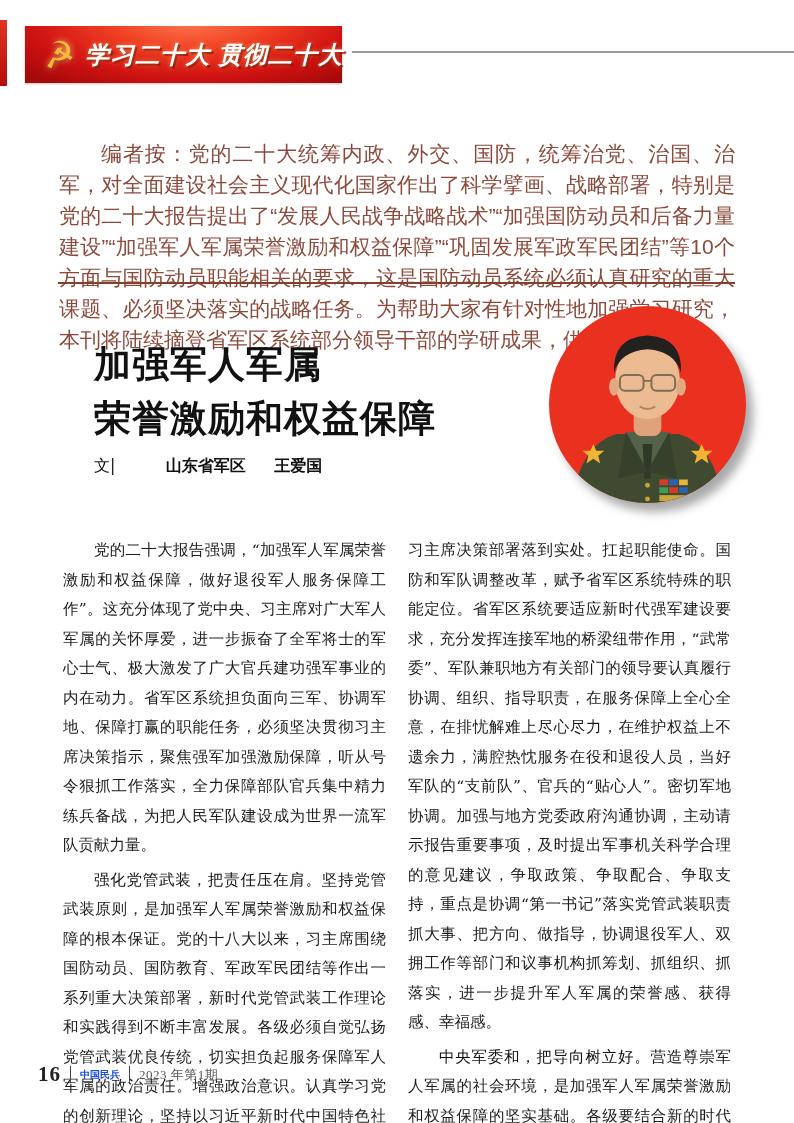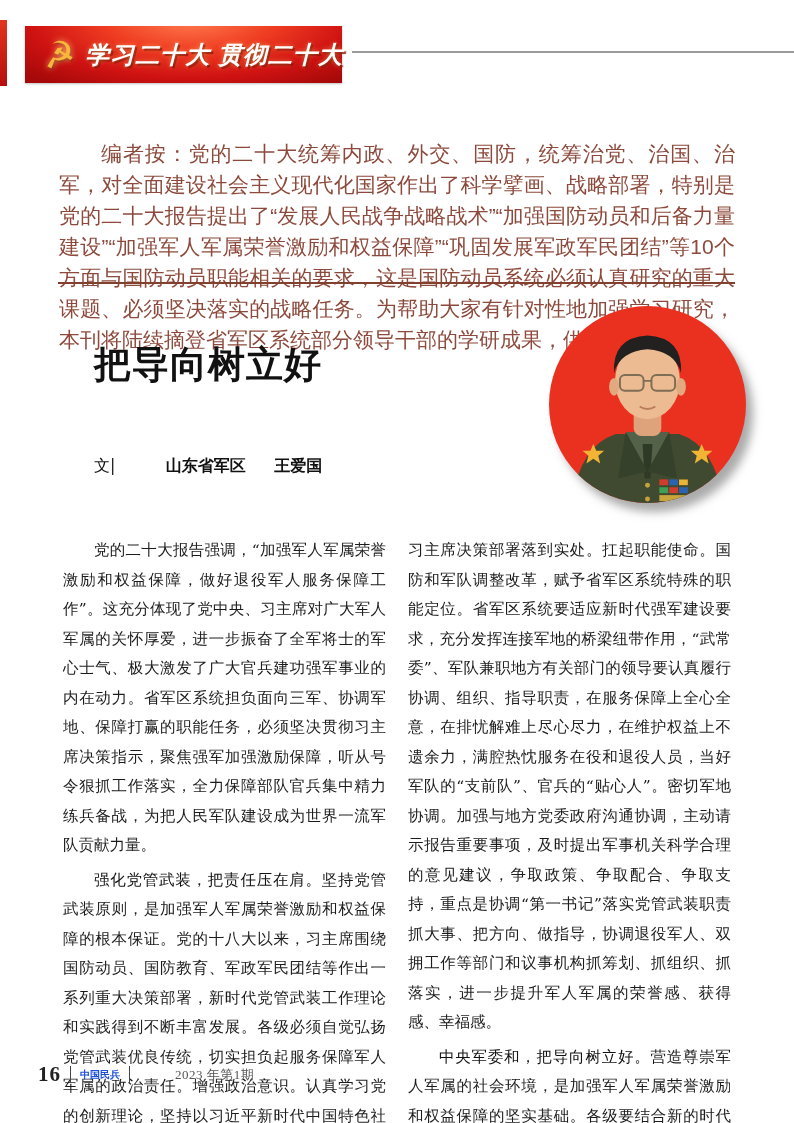--- a/index.html
+++ b/index.html
@@ -72,39 +72,40 @@
     font-family:"Liberation Sans","DejaVu Sans",sans-serif;font-weight:normal;color:#111;
   }
   
   .footer{
     position:absolute;left:38px;top:1062px;display:flex;align-items:center;
     font-family:Liberation Serif, serif;color:#333;
   }
   .footer .page-num{font-size:21px;font-weight:bold;color:#222;letter-spacing:1px;}
   .footer .sep{width:1px;height:17px;background:#444;margin:0 9px;}
   .footer .mag{font-size:10px;font-weight:bold;color:#1d4ed8;}
-  .footer .issue{font-size:13px;color:#555;letter-spacing:.5px;margin-left:36px;}
+  .footer .issue{font-size:13px;color:#555;letter-spacing:.5px;}
 </style>
 </head>
 <body>
 
 <div class="page">
 
   <div class="left-strip"></div>
   <div class="banner">
     <span class="emblem">☭</span>
     <span class="banner-title">学习二十大  贯彻二十大</span>
   </div>
   <div class="top-line"></div>
 
   <div class="editor-note">编者按：党的二十大统筹内政、外交、国防，统筹治党、治国、治军，对全面建设社会主义现代化国家作出了科学擘画、战略部署，特别是党的二十大报告提出了“发展人民战争战略战术”“加强国防动员和后备力量建设”“加强军人军属荣誉激励和权益保障”“巩固发展军政军民团结”等10个方面与国防动员职能相关的要求，这是国防动员系统必须认真研究的重大课题、必须坚决落实的战略任务。为帮助大家有针对性地加强学习研究，本刊将陆续摘登省军区系统部分领导干部的学研成果，供学习借鉴。</div>
   <div class="editor-rule"></div>
 
   <div class="headline">
-    <div>把导向树立好</div>
+    <div>加强军人军属</div>
+    <div>荣誉激励和权益保障</div>
   </div>
   <div class="byline">
     <span class="prefix">文|</span>
     <span class="org">山东省军区</span>
     <span class="author">王爱国</span>
   </div>
 
   <div class="portrait">
     <svg viewBox="0 0 200 200">
 

